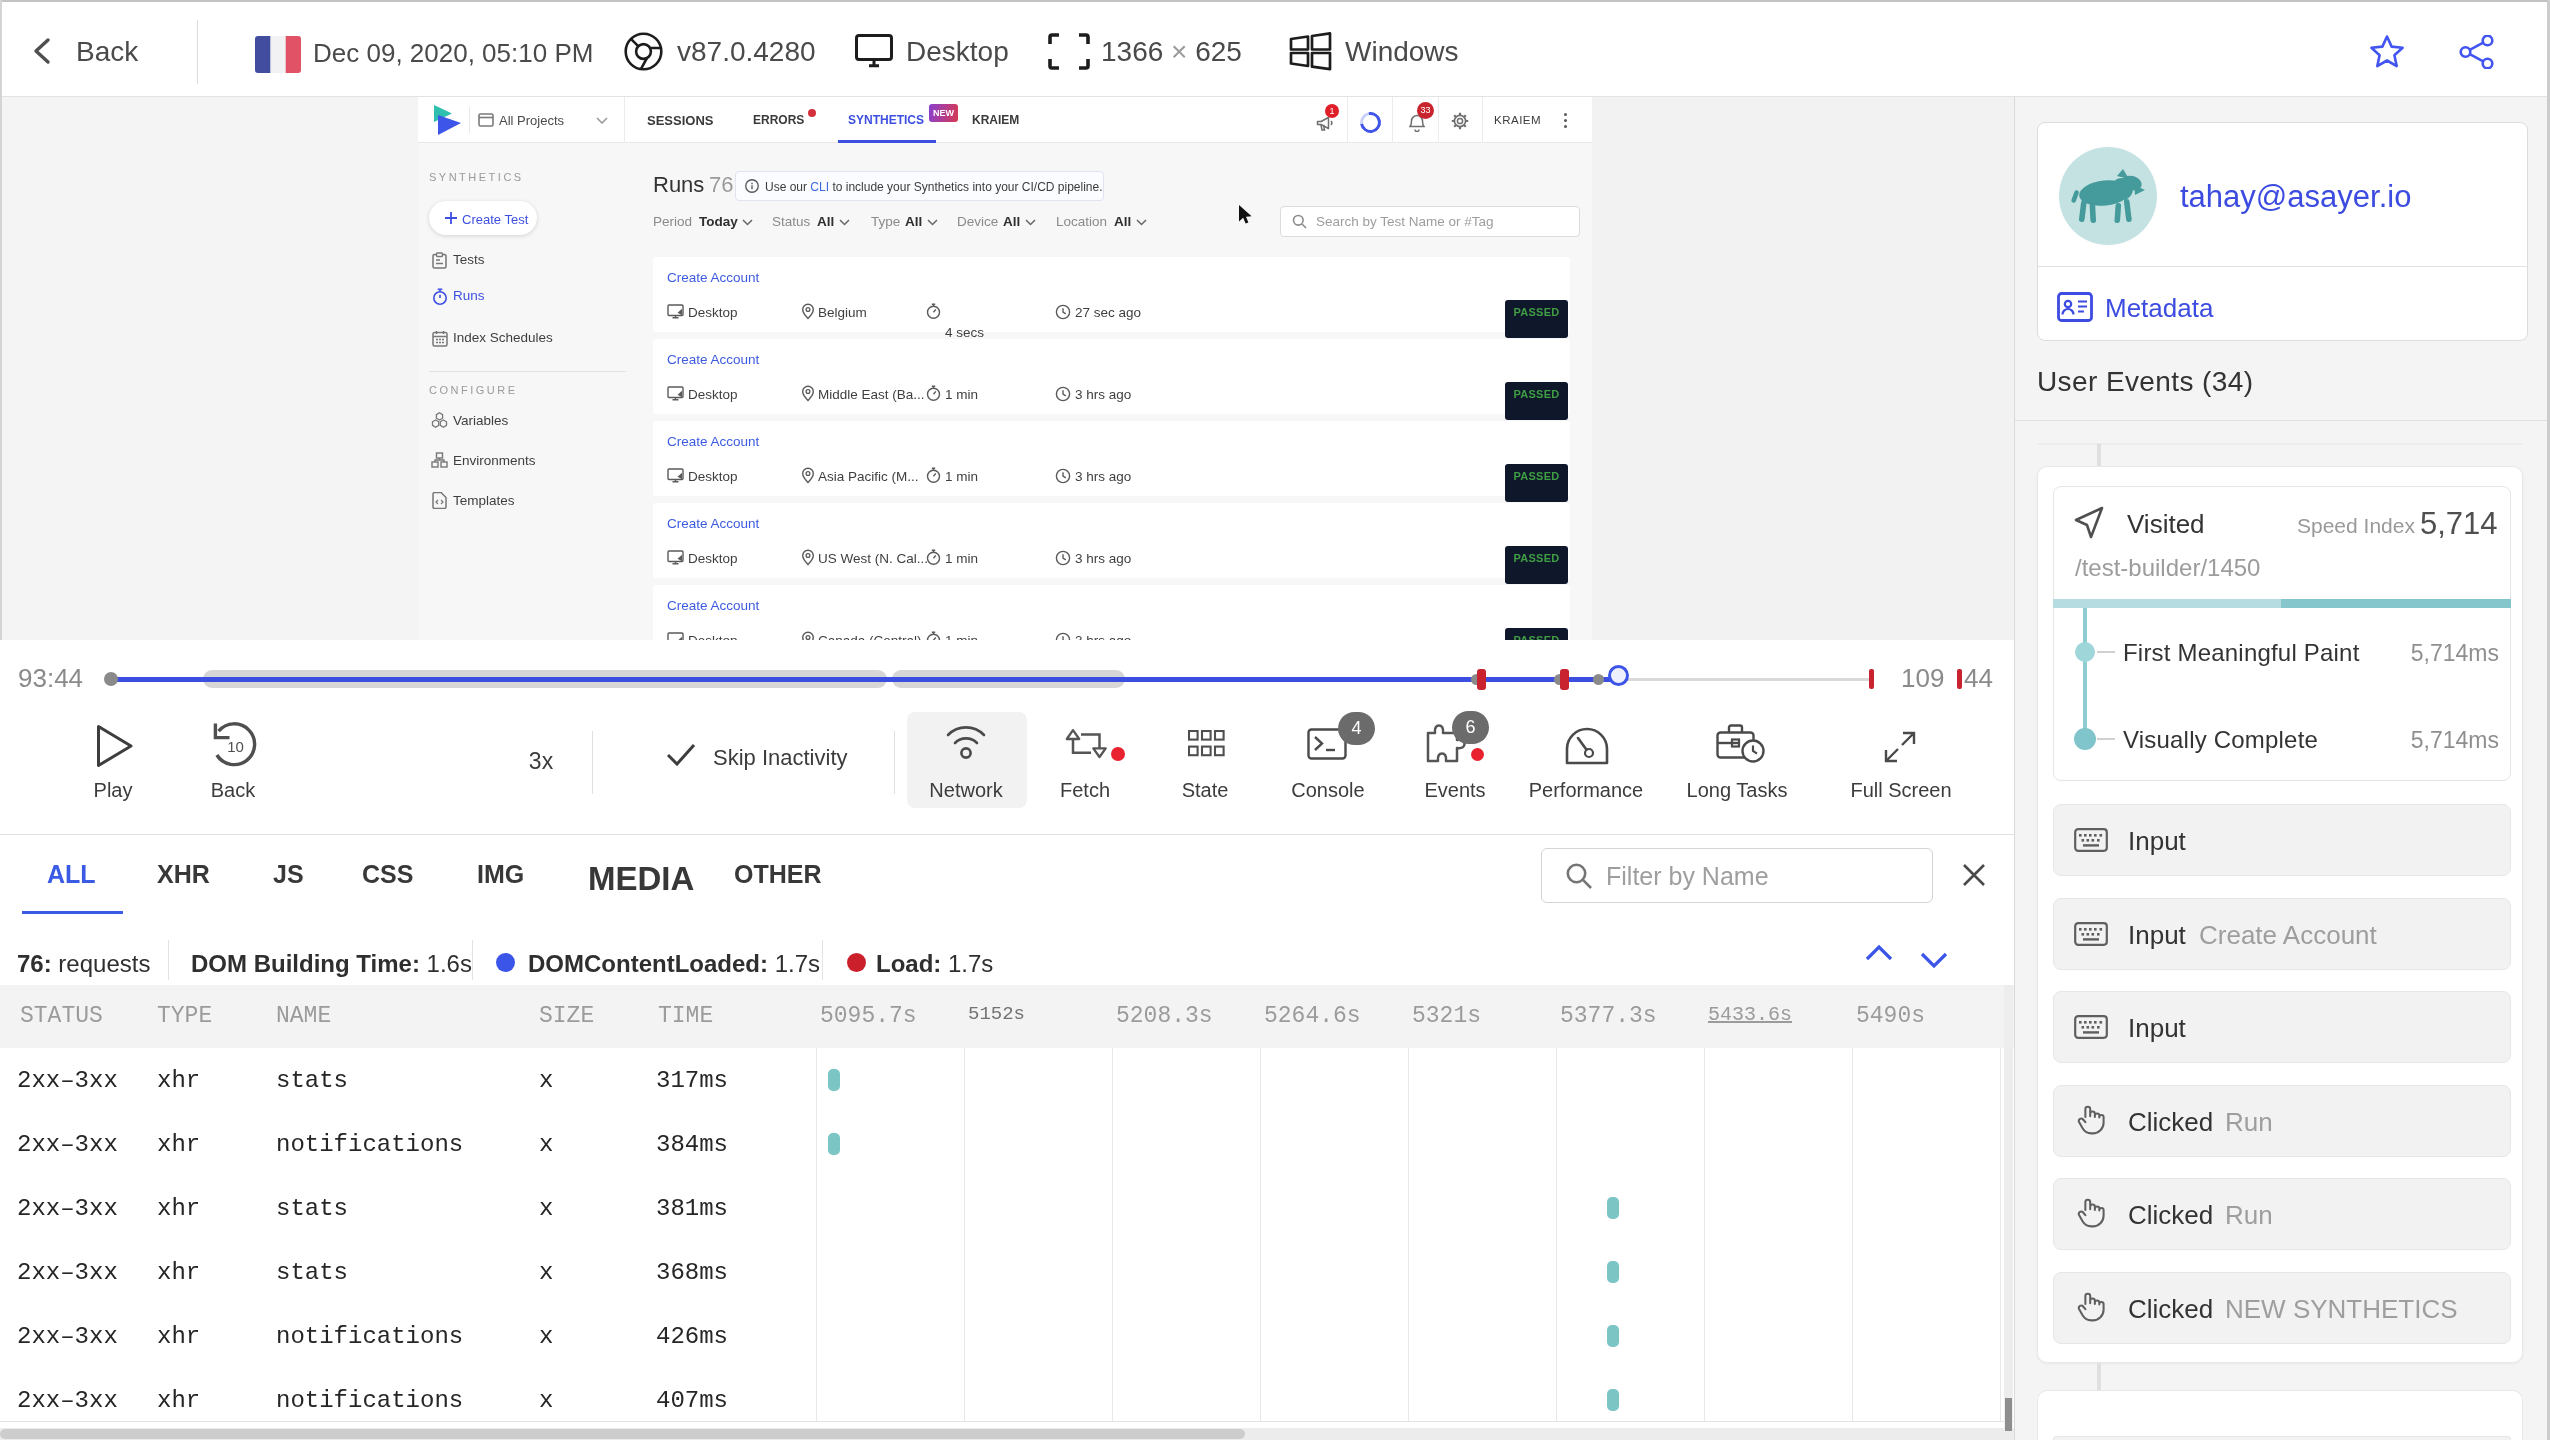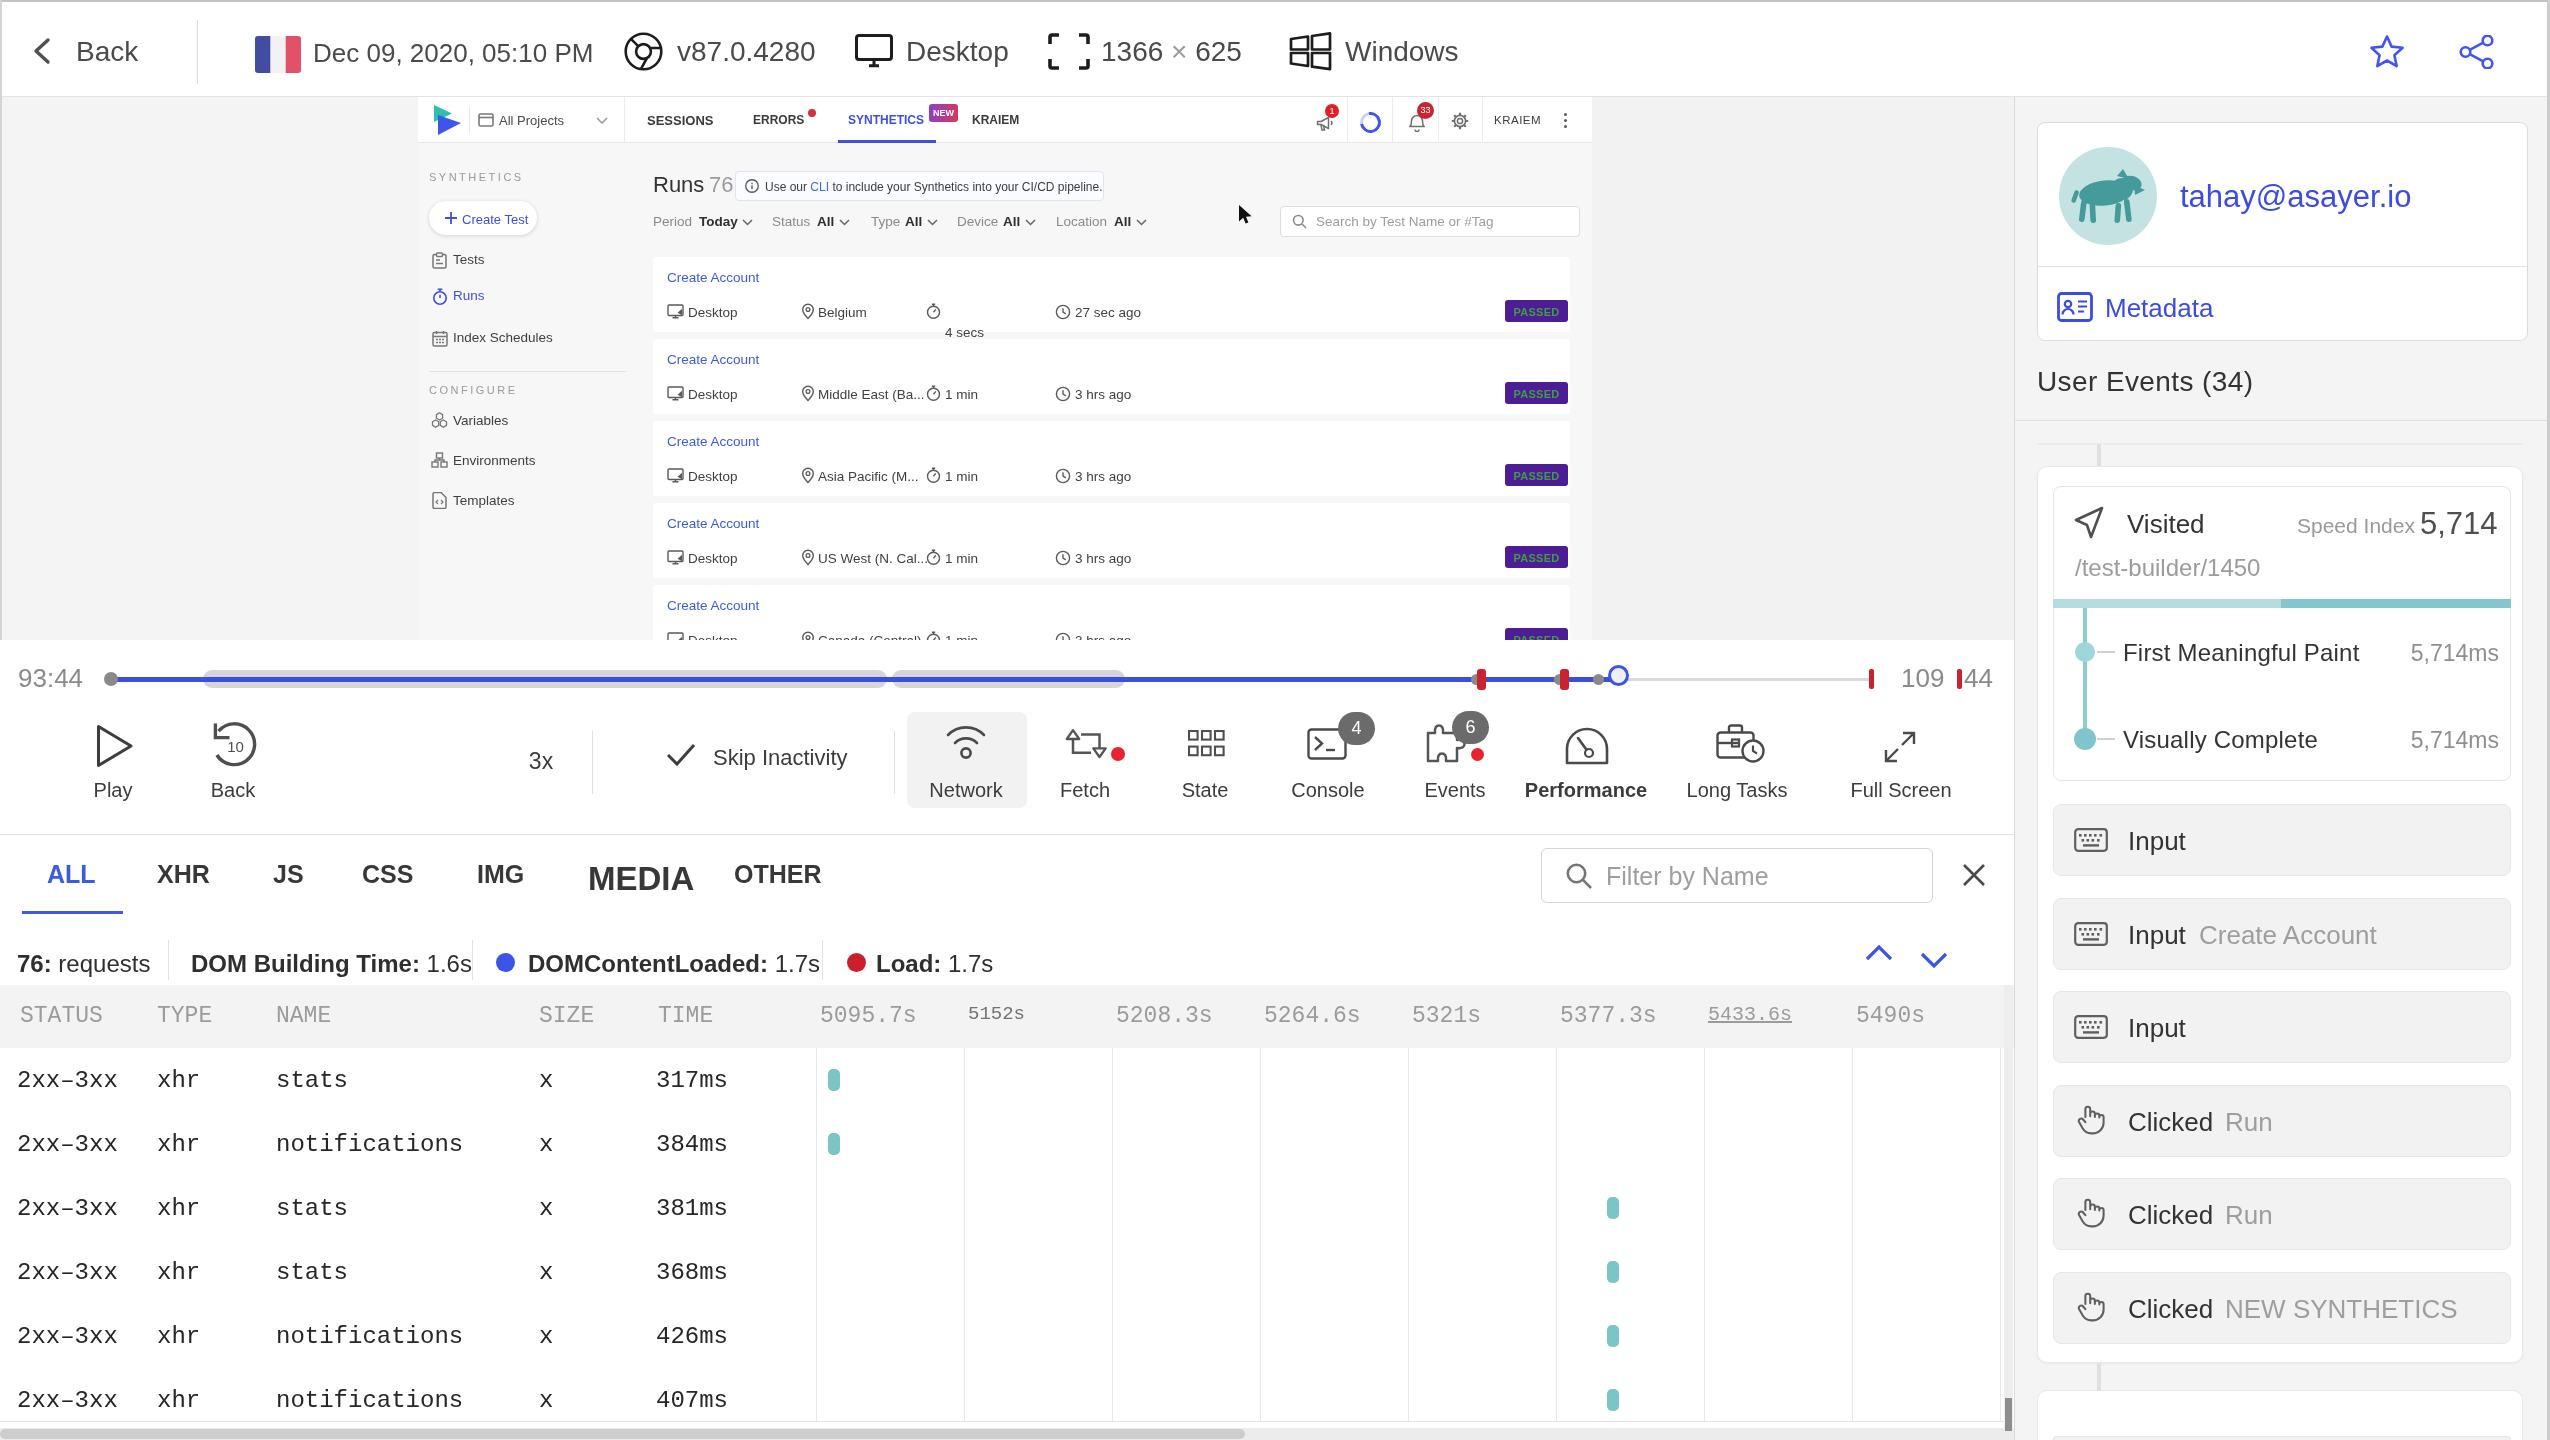--- a/index.html
+++ b/index.html
@@ -207,21 +207,21 @@
 
     <div class="abs grp" style="top:160px;"></div>
     <div class="abs grp" style="top:242px;"></div>
     <div class="abs grp" style="top:324px;"></div>
     <div class="abs grp" style="top:406px;"></div>
     <div class="abs grp" style="top:488px;"></div>
     <style>
       .grp { left:235px; width:917px; height:75px; background:#fff; border-radius:3px; }
       .ca { position:absolute; left:249px; font-size:13.5px; font-weight:500; color:#3d5be0; }
       .rowtx { position:absolute; font-size:13.5px; color:#3f3f3f; }
-      .passed { position:absolute; left:1087px; width:63px; height:22px; background:#4c1d95; border-radius:3px;
+      .passed { position:absolute; left:1087px; width:63px; height:38px; background:#0f172a; border-radius:3px;
                 color:#3f9d44; font-size:11px; font-weight:bold; text-align:center; line-height:25px; letter-spacing:0.3px; }
     </style>
     <div class="abs ca" style="top:173px;">Create Account</div>
     <div class="abs ca" style="top:255px;">Create Account</div>
     <div class="abs ca" style="top:337px;">Create Account</div>
     <div class="abs ca" style="top:419px;">Create Account</div>
     <div class="abs ca" style="top:501px;">Create Account</div>
 
     <svg class="abs" style="left:249px;top:207px;" width="17" height="15" viewBox="0 0 17 15">
       <rect x="1" y="1" width="15" height="10.5" rx="1" fill="none" stroke="#5a5a5a" stroke-width="1.4"></rect>
@@ -415,21 +415,21 @@
   </svg>
   <div class="abs" style="left:1452px;top:711px;width:37px;height:33px;border-radius:17px;background:#6b6b6b;color:#fff;font-size:18px;text-align:center;line-height:33px;">6</div>
   <div class="abs" style="left:1471px;top:748px;width:13px;height:13px;border-radius:50%;background:#e8222e;"></div>
   <div class="abs" style="left:1305px;top:779px;width:300px;text-align:center;font-size:20px;color:#3c3c3c;">Events</div>
 
   <svg class="abs" style="left:1565px;top:727px;" width="44" height="38" viewBox="0 0 44 38">
     <path d="M2,36 V22 a20,20 0 0 1 40,0 V36 Z" fill="none" stroke="#4a4a4a" stroke-width="2.6" stroke-linejoin="round"></path>
     <circle cx="24" cy="26" r="4" fill="none" stroke="#4a4a4a" stroke-width="2.2"></circle>
     <path d="M21.5,22.8 L13,11" stroke="#4a4a4a" stroke-width="2.6" stroke-linecap="round"></path>
   </svg>
-  <div class="abs" style="left:1436px;top:779px;width:300px;text-align:center;font-size:20px;color:#3c3c3c;font-weight:bold;">Performance</div>
+  <div class="abs" style="left:1436px;top:779px;width:300px;text-align:center;font-size:20px;color:#3c3c3c;">Performance</div>
 
   <svg class="abs" style="left:1716px;top:724px;" width="50" height="40" viewBox="0 0 50 40">
     <rect x="1.5" y="8.5" width="36" height="25" rx="3" fill="none" stroke="#4a4a4a" stroke-width="2.4"></rect>
     <path d="M13,8 V3.5 a2,2 0 0 1 2,-2 h9 a2,2 0 0 1 2,2 V8" fill="none" stroke="#4a4a4a" stroke-width="2.4"></path>
     <path d="M1.5,19 H24" stroke="#4a4a4a" stroke-width="2.4"></path>
     <rect x="16" y="15.5" width="7" height="7" fill="none" stroke="#4a4a4a" stroke-width="2.2"></rect>
     <circle cx="37" cy="27" r="10.5" fill="#fff" stroke="#4a4a4a" stroke-width="2.4"></circle>
     <path d="M37,21.5 V27 l4,2.6" fill="none" stroke="#4a4a4a" stroke-width="2.2"></path>
   </svg>
   <div class="abs" style="left:1587px;top:779px;width:300px;text-align:center;font-size:20px;color:#3c3c3c;">Long Tasks</div>

